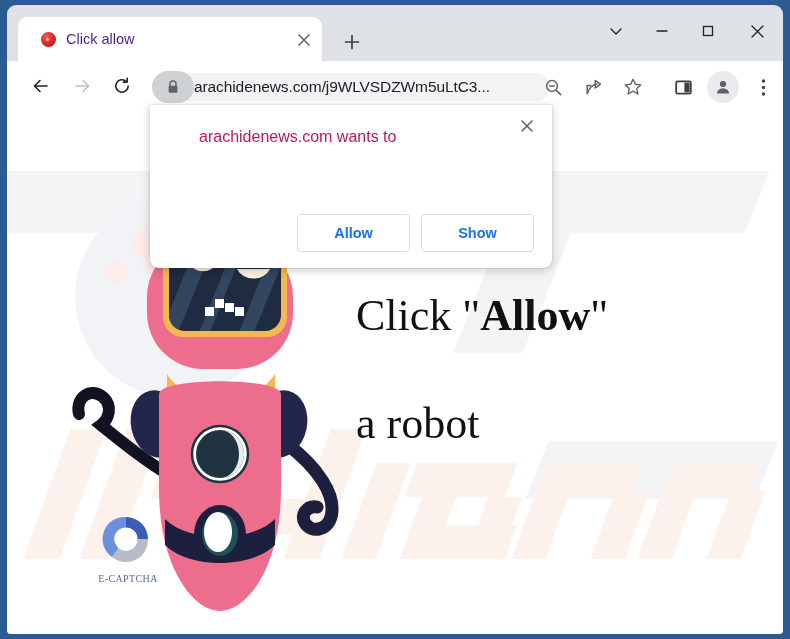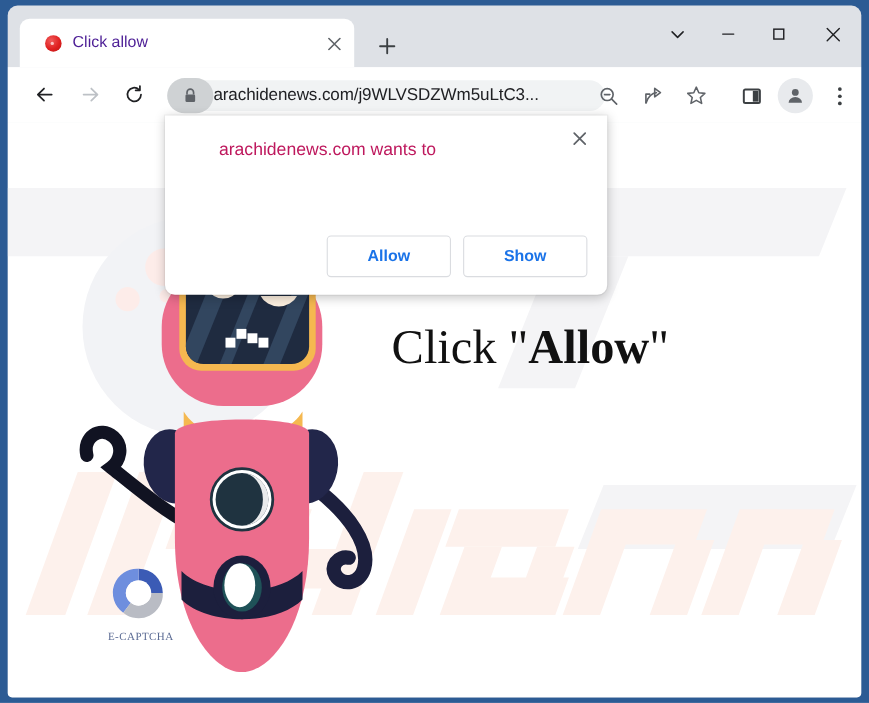--- a/index.html
+++ b/index.html
@@ -348,20 +348,21 @@
         <path d="M96 300 C120 324 182 324 206 300 L206 326 C182 350 120 350 96 326 Z" fill="#1c1f3d"></path>
 
         <ellipse cx="151" cy="315" rx="26" ry="29" fill="#1c1f3d"></ellipse>
         <ellipse cx="151" cy="315" rx="18" ry="22" fill="#1f5258"></ellipse>
         <ellipse cx="149" cy="313" rx="14" ry="20" fill="#ffffff"></ellipse>
       </svg>
 
       <div class="headline">
         <span>Click "</span><b>Allow</b><span>"</span><br>
         <br>
+        <span>a robot</span>
       </div>
 
       <div class="ecaptcha">
         <svg width="56" height="54" viewBox="0 0 56 54">
           <path d="M28 5 A22 22 0 0 1 50 27 L39 27 A11 11 0 0 0 28 16 Z" fill="#3b5bb5"></path>
           <path d="M28 5 A22 22 0 0 0 14 45 L21 36 A11 11 0 0 1 28 16 Z" fill="#6e8ede"></path>
           <path d="M14 45 A22 22 0 0 0 50 27 L39 27 A11 11 0 0 1 21 36 Z" fill="#b9bcc4"></path>
           <circle cx="28" cy="27" r="11.5" fill="#ffffff"></circle>
         </svg>
         <div class="ecap-label">E-CAPTCHA</div>

